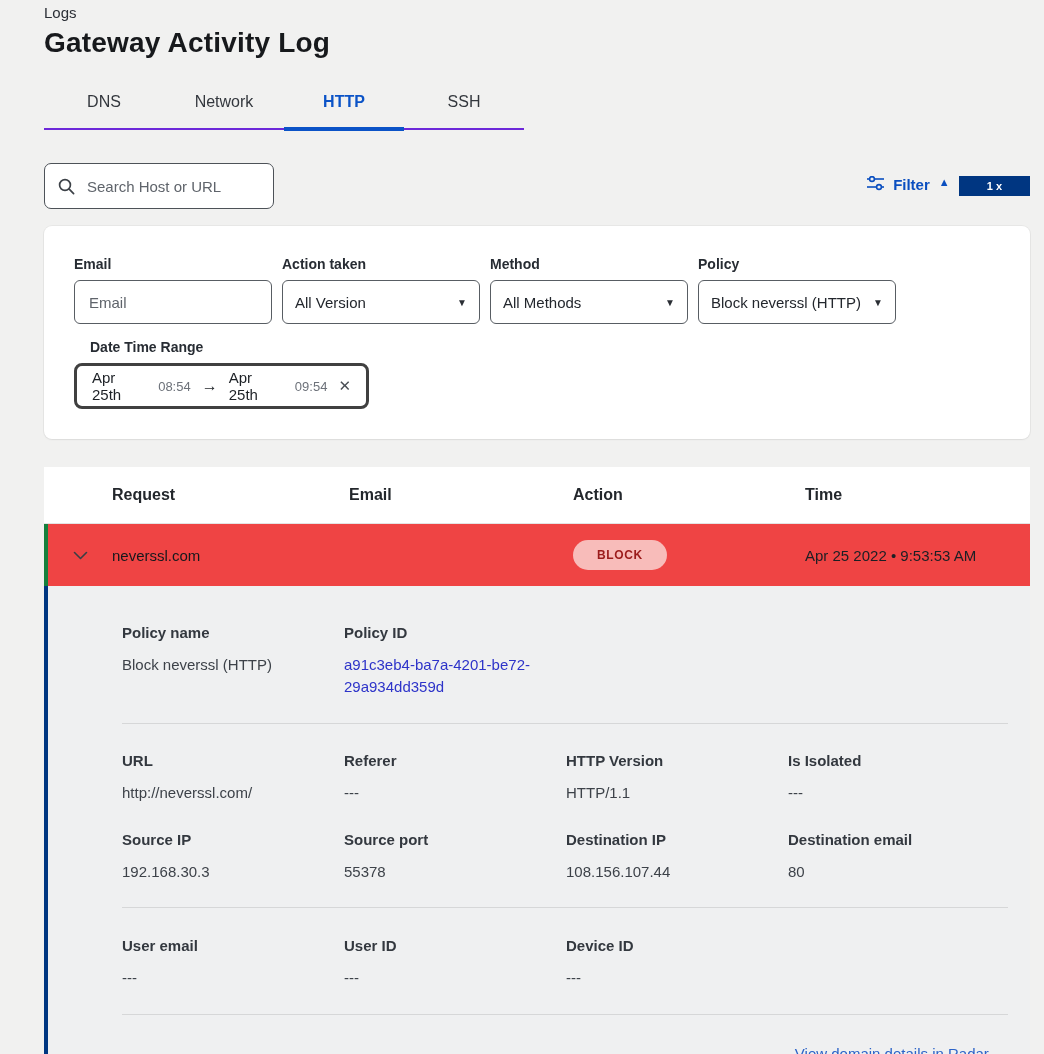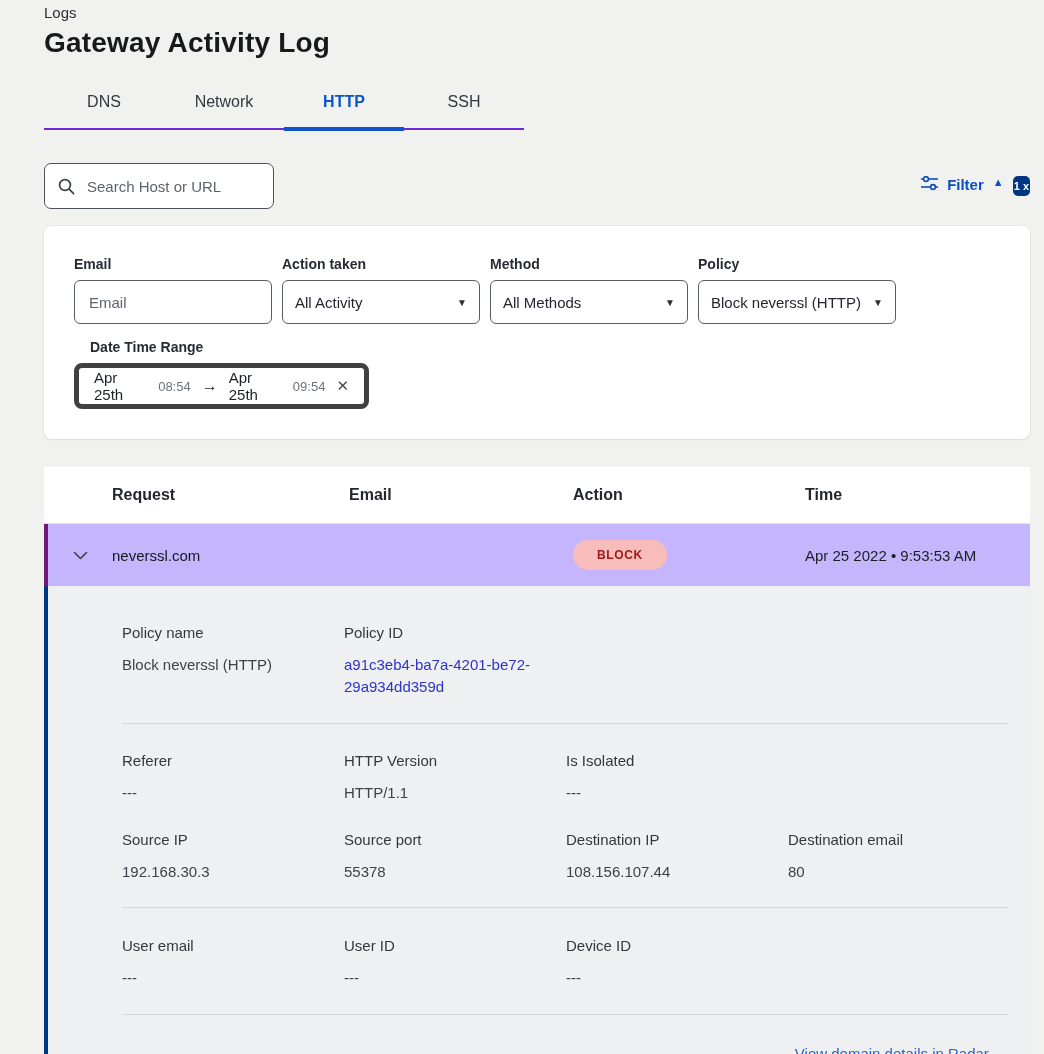--- a/index.html
+++ b/index.html
@@ -21,51 +21,51 @@
 
   
   .toolbar { display:flex; justify-content:space-between; align-items:center; margin:33px 14px 0 44px; }
   .search-box { display:flex; align-items:center; gap:10px; width:230px; height:46px; background:#fff; border:1px solid #4d5258; border-radius:7px; padding:0 13px; }
   .search-box svg { flex:0 0 auto; }
   .search-box input { border:none; outline:none; font-size:15px; width:100%; color:#1f2329; background:transparent; }
   .search-box input::placeholder { color:#5f646b; }
   .filter-cluster { display:flex; gap:9px; }
   .filter-label { color:#0b4fc0; font-weight:700; font-size:15px; cursor:pointer; }
   .filter-caret { color:#0b4fc0; font-size:11px; cursor:pointer; }
-  .filter-badge { background:#003681; color:#fff; font-size:11px; font-weight:700; padding:4px 1px; border-radius:5px; cursor:pointer; }
+  .filter-badge { background:#003681; color:#fff; font-size:11px; font-weight:700; padding:4px 28px; border-radius:0; cursor:pointer; }
 
   
   .panel { margin:17px 14px 0 44px; background:#fff; border-radius:8px; padding:30px; box-shadow:0 0 0 1px rgba(0,0,0,0.04), 0 1px 2px rgba(0,0,0,0.05); }
   .fields { display:flex; gap:10px; }
   .field { width:198px; }
   .field-label { font-size:14px; font-weight:700; color:#272c33; margin-bottom:8px; }
   .text-input, .select { width:100%; height:44px; border:1px solid #585d63; border-radius:6px; background:#fff; font-size:15px; color:#23272d; padding:0 12px; display:flex; align-items:center; }
   .text-input input { border:none; outline:none; width:100%; font-size:15px; color:#23272d; background:transparent; }
   .text-input input::placeholder { color:#5f646b; }
   .select { justify-content:space-between; cursor:pointer; }
   .select .caret { font-size:10px; color:#2a2e34; margin-left:6px; }
   .dtr-label { font-size:14px; font-weight:700; color:#272c33; margin:15px 0 8px;padding-left:16px; }
-  .date-range { width:295px; height:46px; border:5px solid #404040; border-radius:8px; display:flex; align-items:center; gap:11px; padding:0 15px; cursor:pointer; }
+  .date-range { width:295px; height:46px; border:3px solid #404040; border-radius:8px; display:flex; align-items:center; gap:11px; padding:0 15px; cursor:pointer; }
   .dr-date { font-size:15px; color:#1d2126; }
   .dr-time { font-size:13px; color:#6d727a; }
   .dr-arrow { font-size:16px; color:#1d2126; }
   .dr-clear { margin-left:auto; font-size:15px; color:#4a4f55; cursor:pointer; }
 
   
   .table-card { margin:28px 14px 0 44px; background:#fff; }
   .t-header { display:grid; grid-template-columns:68px 237px 224px 232px 1fr; height:57px; align-items:center; font-size:16px; font-weight:700; color:#23272c; border-bottom:1px solid #e4e4e4; background:#fff; }
-  .t-row { display:grid; grid-template-columns:64px 237px 224px 232px 1fr; height:62px; align-items:center; background:#c4b5fd; border-left:4px solid #701a75; cursor:pointer; }
+  .t-row { display:grid; grid-template-columns:64px 237px 224px 232px 1fr; height:62px; align-items:center; background:#ef4444; border-left:4px solid #15803d; cursor:pointer; }
   .t-row .chev { display:flex; justify-content:center; }
   .req-cell { font-size:15px; color:#15181c; }
   .badge-block { display:inline-block; background:#f8bcba; color:#9b1b1b; font-size:12px; font-weight:700; letter-spacing:0.6px; padding:8px 24px; border-radius:15px; }
   .time-cell { font-size:15px; color:#1b1f24; }
 
   
   .detail { border-left:4px solid #003681; background:#eff0f1; padding:38px 22px 30px 74px; height:481px; }
-  .d-label { font-size:15px; font-weight:400; color:#33383f; }
+  .d-label { font-size:15px; font-weight:700; color:#33383f; }
   .d-value { font-size:15px; color:#3d4249; margin-top:13px; line-height:1.45; }
   .d-grid2 { display:grid; grid-template-columns:222px 222px; }
   .d-grid4 { display:grid; grid-template-columns:repeat(4, 222px); }
   .d-grid3 { display:grid; grid-template-columns:repeat(3, 222px); }
   .policy-id-link { color:#2d33c9; word-break:break-all; max-width:190px; cursor:pointer; }
   .divider { height:1px; background:#d6d7d8; border:none; margin:0; }
   .m-div1 { margin:25px 0 28px; }
   .m-gap { height:28px; }
   .m-div2 { margin:24px 0 29px; }
   .m-div3 { margin:25px 0 30px; }
@@ -110,21 +110,21 @@
   <div class="fields">
     <div class="field">
       <div class="field-label">Email</div>
       <div class="text-input">
         <input type="text" placeholder="Email" style="">
       </div>
     </div>
     <div class="field">
       <div class="field-label">Action taken</div>
       <div class="select">
-        <span>All Activity</span>
+        <span>All Version</span>
         <span class="caret">▼</span>
       </div>
     </div>
     <div class="field">
       <div class="field-label">Method</div>
       <div class="select">
         <span>All Methods</span>
         <span class="caret">▼</span>
       </div>
     </div>
@@ -177,20 +177,24 @@
       <div>
         <div class="d-label">Policy ID</div>
         <div class="d-value policy-id-link">a91c3eb4-ba7a-4201-be72-29a934dd359d</div>
       </div>
     </div>
 
     <hr class="divider m-div1">
 
     <div class="d-grid4">
       <div>
+        <div class="d-label">URL</div>
+        <div class="d-value">http://neverssl.com/</div>
+      </div>
+      <div>
         <div class="d-label">Referer</div>
         <div class="d-value">---</div>
       </div>
       <div>
         <div class="d-label">HTTP Version</div>
         <div class="d-value">HTTP/1.1</div>
       </div>
       <div>
         <div class="d-label">Is Isolated</div>
         <div class="d-value">---</div>

